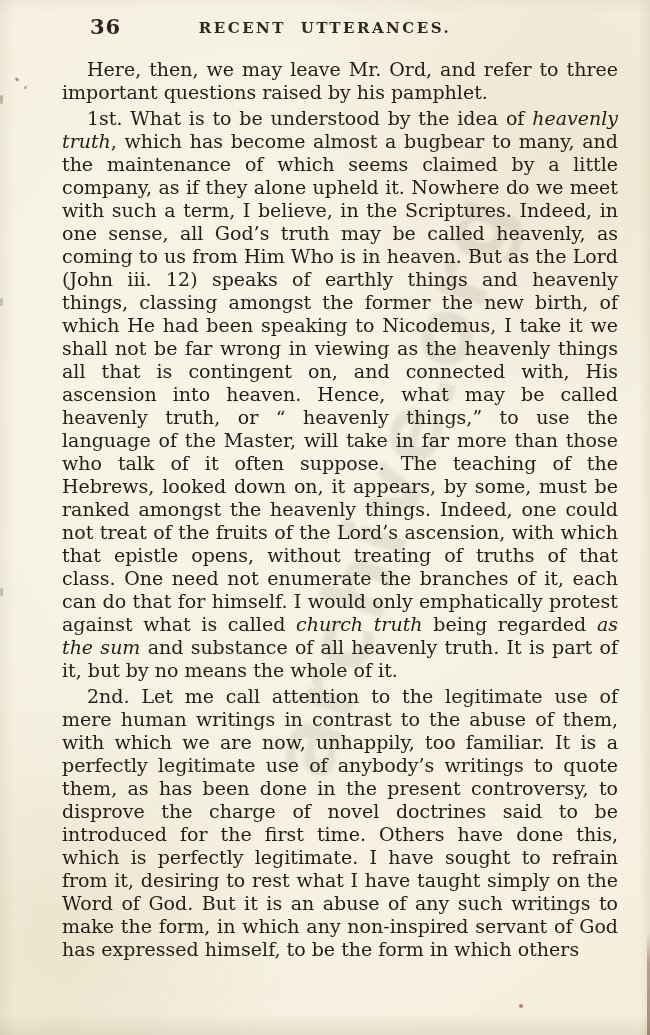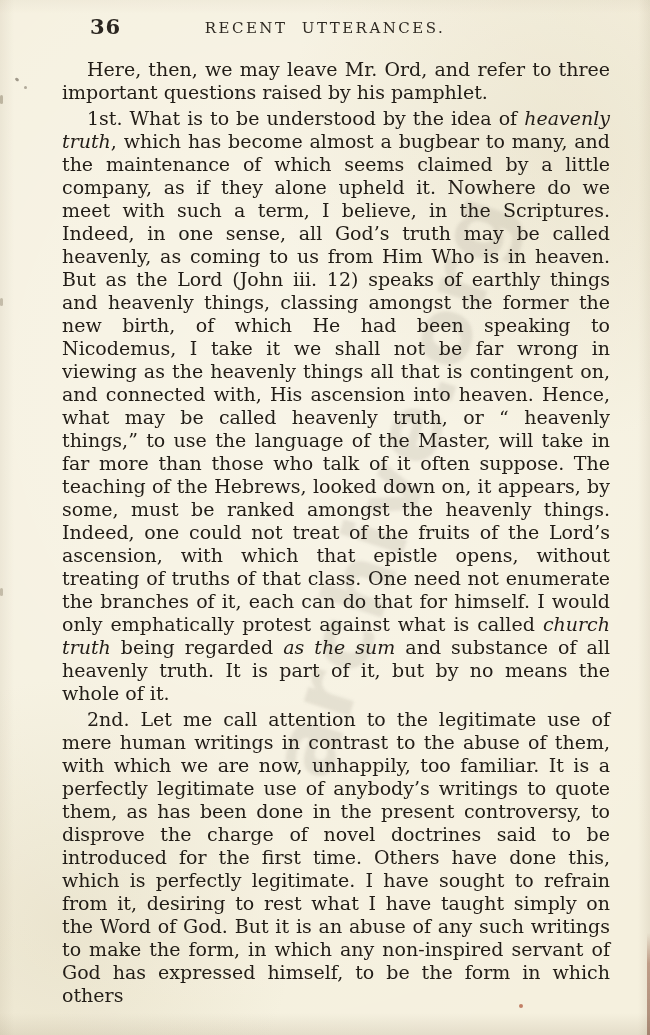--- a/index.html
+++ b/index.html
@@ -43,36 +43,36 @@
     position: absolute; top: 14px; left: 0; right: 0; height: 28px;
     color: #2b2620;
   }
   .page-number {
     position: absolute; left: 84px; top: 0;
     font-size: 21px; font-weight: bold; letter-spacing: 1px; margin-left: 6px;
   }
   .running-head {
     position: absolute; left: 0; right: 0; top: 5px;
     text-align: center;
-    font-size: 15px; font-weight: normal;
+    font-size: 15px; font-weight: bold;
     letter-spacing: 2.5px; word-spacing: 7px;
     color: #2e2922;
   }
   .page-body {
     position: absolute;
     left: 62px; top: 58px;
     width: 560px; height: 950px;
     overflow: hidden;
     font-size: 19px; line-height: 23px;
     text-align: justify;
     color: #221d17;
     text-rendering: optimizeLegibility;
   }
   .page-body p {
-    margin: 0 12px 3px 0;
+    margin: 0 4px 3px 0;
     text-indent: 25px;
   }
   .page-body em { font-style: italic; }
   .speck { position: absolute; border-radius: 50%; pointer-events: none; }
   .speck-a { left: 15px; top: 78px;  width: 4px; height: 3px; background: rgba(90,80,65,0.55); transform: rotate(35deg); }
   .speck-b { left: 24px; top: 86px;  width: 3px; height: 3px; background: rgba(90,80,65,0.45); }
   .speck-c { left: 519px; top: 1004px; width: 4px; height: 4px; background: rgba(176,90,60,0.75); }
   .speck-d { left: 0px;  top: 95px;  width: 3px; height: 9px; background: rgba(100,85,60,0.35); border-radius: 2px; }
   .speck-e { left: 0px;  top: 298px; width: 3px; height: 8px; background: rgba(100,85,60,0.30); border-radius: 2px; }
   .speck-f { left: 0px;  top: 588px; width: 3px; height: 8px; background: rgba(100,85,60,0.30); border-radius: 2px; }

